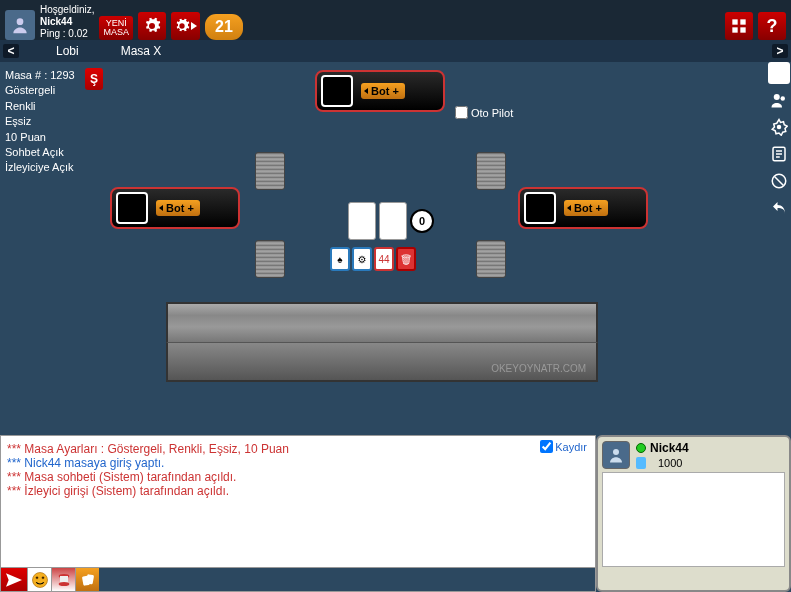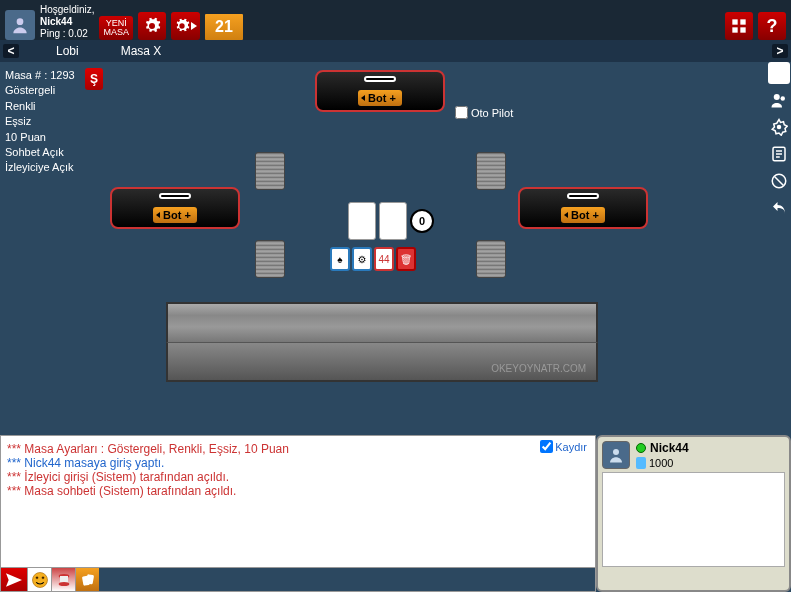--- a/index.html
+++ b/index.html
@@ -7,21 +7,21 @@
 
 
 .topbar { height: 40px; background: #1a2835; display: flex; align-items: flex-end; padding: 0 5px; gap: 5px; }
 .avatar { width: 30px; height: 30px; background: #4a6a8a; border-radius: 3px; display: flex; align-items: center; justify-content: center; }
 .avatar svg { fill: #cce; }
 .welcome { color: #fff; font-size: 10px; line-height: 1.2; }
 .welcome b { font-weight: bold; }
 .new-table { background: linear-gradient(#c00, #800); color: #fff; font-size: 9px; padding: 3px 4px; border-radius: 3px; cursor: pointer; text-align: center; line-height: 1; }
 .gear-btn { width: 28px; height: 28px; background: linear-gradient(#c00, #800); border-radius: 3px; display: flex; align-items: center; justify-content: center; cursor: pointer; }
 .gear-btn svg { fill: #fff; }
-.score { background: linear-gradient(#f5a020, #d08010); color: #fff; font-weight: bold; font-size: 16px; padding: 4px 10px; border-radius: 1px; }
+.score { background: linear-gradient(#f5a020, #d08010); color: #fff; font-weight: bold; font-size: 16px; padding: 4px 10px; border-radius: 11px; }
 .topbar-spacer { flex: 1; }
 .top-right-btn { width: 28px; height: 28px; background: linear-gradient(#c00, #800); border-radius: 3px; display: flex; align-items: center; justify-content: center; cursor: pointer; color: #fff; font-size: 18px; font-weight: bold; }
 
 
 .breadcrumb { height: 22px; background: #1e3348; display: flex; align-items: center; color: #fff; font-size: 12px; }
 .bc-btn { width: 16px; text-align: center; background: #0e1a28; border-radius: 2px; margin: 0 3px; cursor: pointer; font-weight: bold; }
 .bc-label { padding: 0 8px; cursor: pointer; margin-left: 26px; }
 .bc-spacer { flex: 1; }
 
 
@@ -30,21 +30,21 @@
 
 
 .right-toolbar { position: absolute; right: 0; top: 62px; width: 24px; display: flex; flex-direction: column; gap: 5px; align-items: center; }
 .rt-btn { width: 22px; height: 22px; display: flex; align-items: center; justify-content: center; cursor: pointer; }
 .rt-btn svg { fill: #fff; }
 
 
 .game-area { position: absolute; top: 62px; left: 0; right: 0; bottom: 0; }
 
 
-.seat { position: absolute; width: 130px; height: 42px; background: linear-gradient(#2a2a2a, #000); border: 2px solid #c33; border-radius: 8px; display: flex; align-items: center; padding: 4px; gap: 8px; flex-direction: column; }
+.seat { position: absolute; width: 130px; height: 42px; background: linear-gradient(#2a2a2a, #000); border: 2px solid #c33; border-radius: 8px; display: flex; align-items: center; padding: 4px; gap: 8px; }
 .seat .seat-avatar { width: 32px; height: 32px; background: #000; border: 2px solid #fff; border-radius: 4px; }
 .seat .seat-label { background: linear-gradient(#f5a020, #c07010); color: #000; font-size: 11px; font-weight: bold; padding: 2px 6px 2px 10px; border-radius: 3px; position: relative; }
 .seat .seat-label::before { content: ''; position: absolute; left: 3px; top: 50%; transform: translateY(-50%); width: 0; height: 0; border-top: 3px solid transparent; border-bottom: 3px solid transparent; border-right: 4px solid #000; }
 .seat-top { left: 315px; top: 8px; }
 .seat-left { left: 110px; top: 125px; }
 .seat-right { left: 518px; top: 125px; }
 
 .oto-pilot { position: absolute; left: 455px; top: 44px; color: #fff; font-size: 11px; display: flex; align-items: center; gap: 3px; }
 .oto-pilot input { cursor: pointer; }
 
@@ -87,21 +87,21 @@
 .tool-btn.spool { background: linear-gradient(#c44, #fff); }
 .tool-btn.cards { background: linear-gradient(#f5a020, #c07010); }
 
 
 .player-panel { width: 195px; background: #ddc; border: 2px solid #888; border-radius: 6px; padding: 4px; position: relative; }
 .player-header { display: flex; gap: 6px; align-items: flex-start; }
 .pp-avatar { width: 28px; height: 28px; background: #4a6a8a; border-radius: 4px; border: 1px solid #666; display: flex; align-items: center; justify-content: center; }
 .pp-info { display: flex; flex-direction: column; font-size: 12px; }
 .pp-name { font-weight: bold; display: flex; align-items: center; gap: 4px; }
 .pp-status { width: 10px; height: 10px; background: #2c2; border-radius: 50%; border: 1px solid #060; }
-.pp-points { display: flex; align-items: center; gap: 3px; font-size: 11px; margin-top: 2px; }
+.pp-points { display: flex; align-items: center; gap: 12px; font-size: 11px; margin-top: 2px; }
 .pp-coin { width: 10px; height: 12px; background: #5bf; border-radius: 2px; }
 .pp-body { background: #fff; height: 95px; margin-top: 3px; border: 1px solid #aaa; background-image: radial-gradient(circle, #ccc 0.5px, transparent 0.5px); background-size: 4px 4px; }
 </style>
 </head>
 <body>
 
 <div class="topbar">
   <div class="avatar">
     <svg width="20" height="20" viewBox="0 0 24 24">
         <circle cx="12" cy="8" r="4"></circle>
@@ -251,22 +251,22 @@
 
 <div class="chat-area">
   <div class="chat-left">
     <div class="chat-log">
       <div class="kaydir">
         <input type="checkbox" checked="" style="">
         <span>Kaydır</span>
       </div>
       <div><span class="sys">*** Masa Ayarları : </span><span class="sys">Göstergeli, Renkli, Eşsiz, 10 Puan</span></div>
       <div><span class="user">*** </span><span class="user">Nick44</span><span class="user"> masaya giriş yaptı.</span></div>
+      <div class="sys">*** Masa sohbeti (Sistem) tarafından açıldı.</div>
       <div class="sys">*** İzleyici girişi (Sistem) tarafından açıldı.</div>
-      <div class="sys">*** Masa sohbeti (Sistem) tarafından açıldı.</div>
     </div>
     <div class="chat-input-row">
       <div class="send-btn">
         <svg width="16" height="14" viewBox="0 0 24 20" fill="#fff">
             <path d="M0 0l24 10L0 20l4-10z"></path>
           </svg>
       </div>
       <div class="emoji-btn">
         <svg width="18" height="18" viewBox="0 0 24 24">
             <circle cx="12" cy="12" r="10"></circle>

